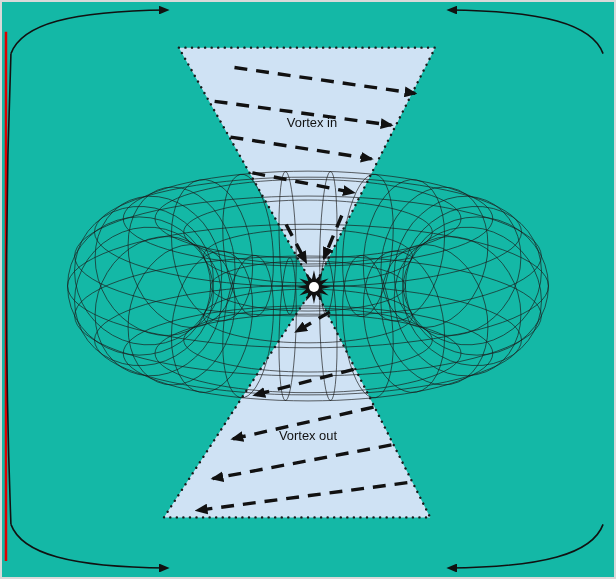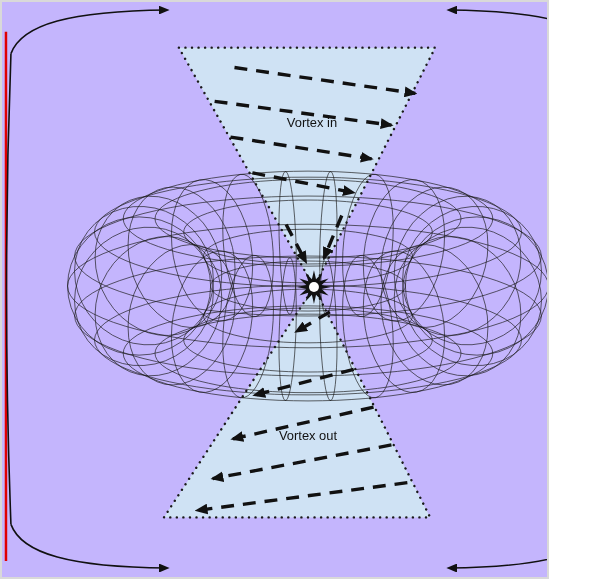--- a/index.html
+++ b/index.html
@@ -1,17 +1,17 @@
 <!DOCTYPE html>
 <html><head>
 <meta charset="utf-8">
 <style>
   html,body{margin:0;padding:0;background:#ffffff;}
   .canvas{
-    width:549px;height:579px;position:relative;background:#c4b5fd;
+    width:616px;height:579px;position:relative;background:#14b8a6;
     border:2px solid #d9d9d9;box-sizing:border-box;overflow:hidden;
   }
   svg{display:block;}
   #torus-mesh path{fill:none;stroke:#1b1b1b;stroke-width:0.8;stroke-opacity:0.85;}
   .cone-fill{stroke:none;}
   .cone-border{fill:none;stroke:#1a1a1a;stroke-width:2.4;stroke-dasharray:0.1 6.5;stroke-linecap:round;}
   .flow-arrow{fill:none;stroke:#111111;stroke-width:3.4;stroke-dasharray:13 9;}
   .rot-arc{fill:none;stroke:#111111;stroke-width:1.6;}
   .label{font-family:"Liberation Sans",sans-serif;font-size:13px;fill:#111111;}
 </style>

